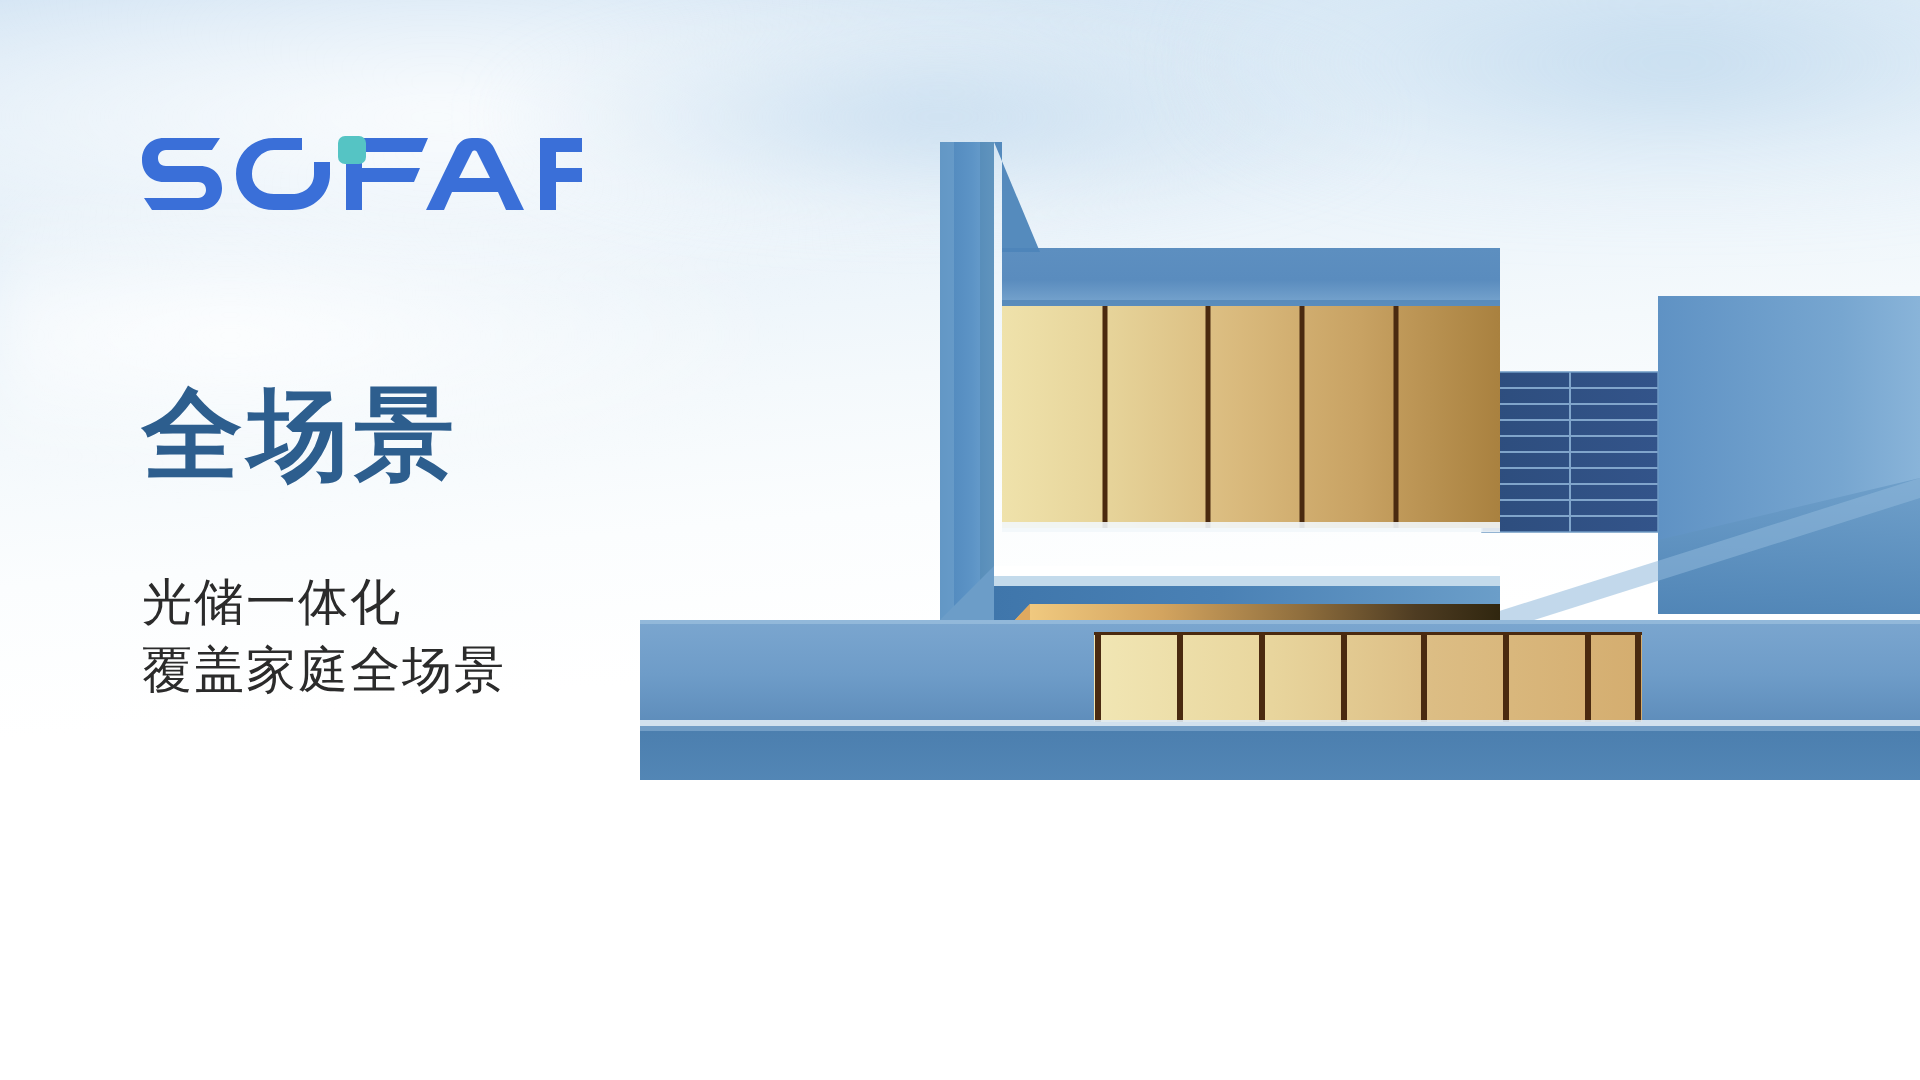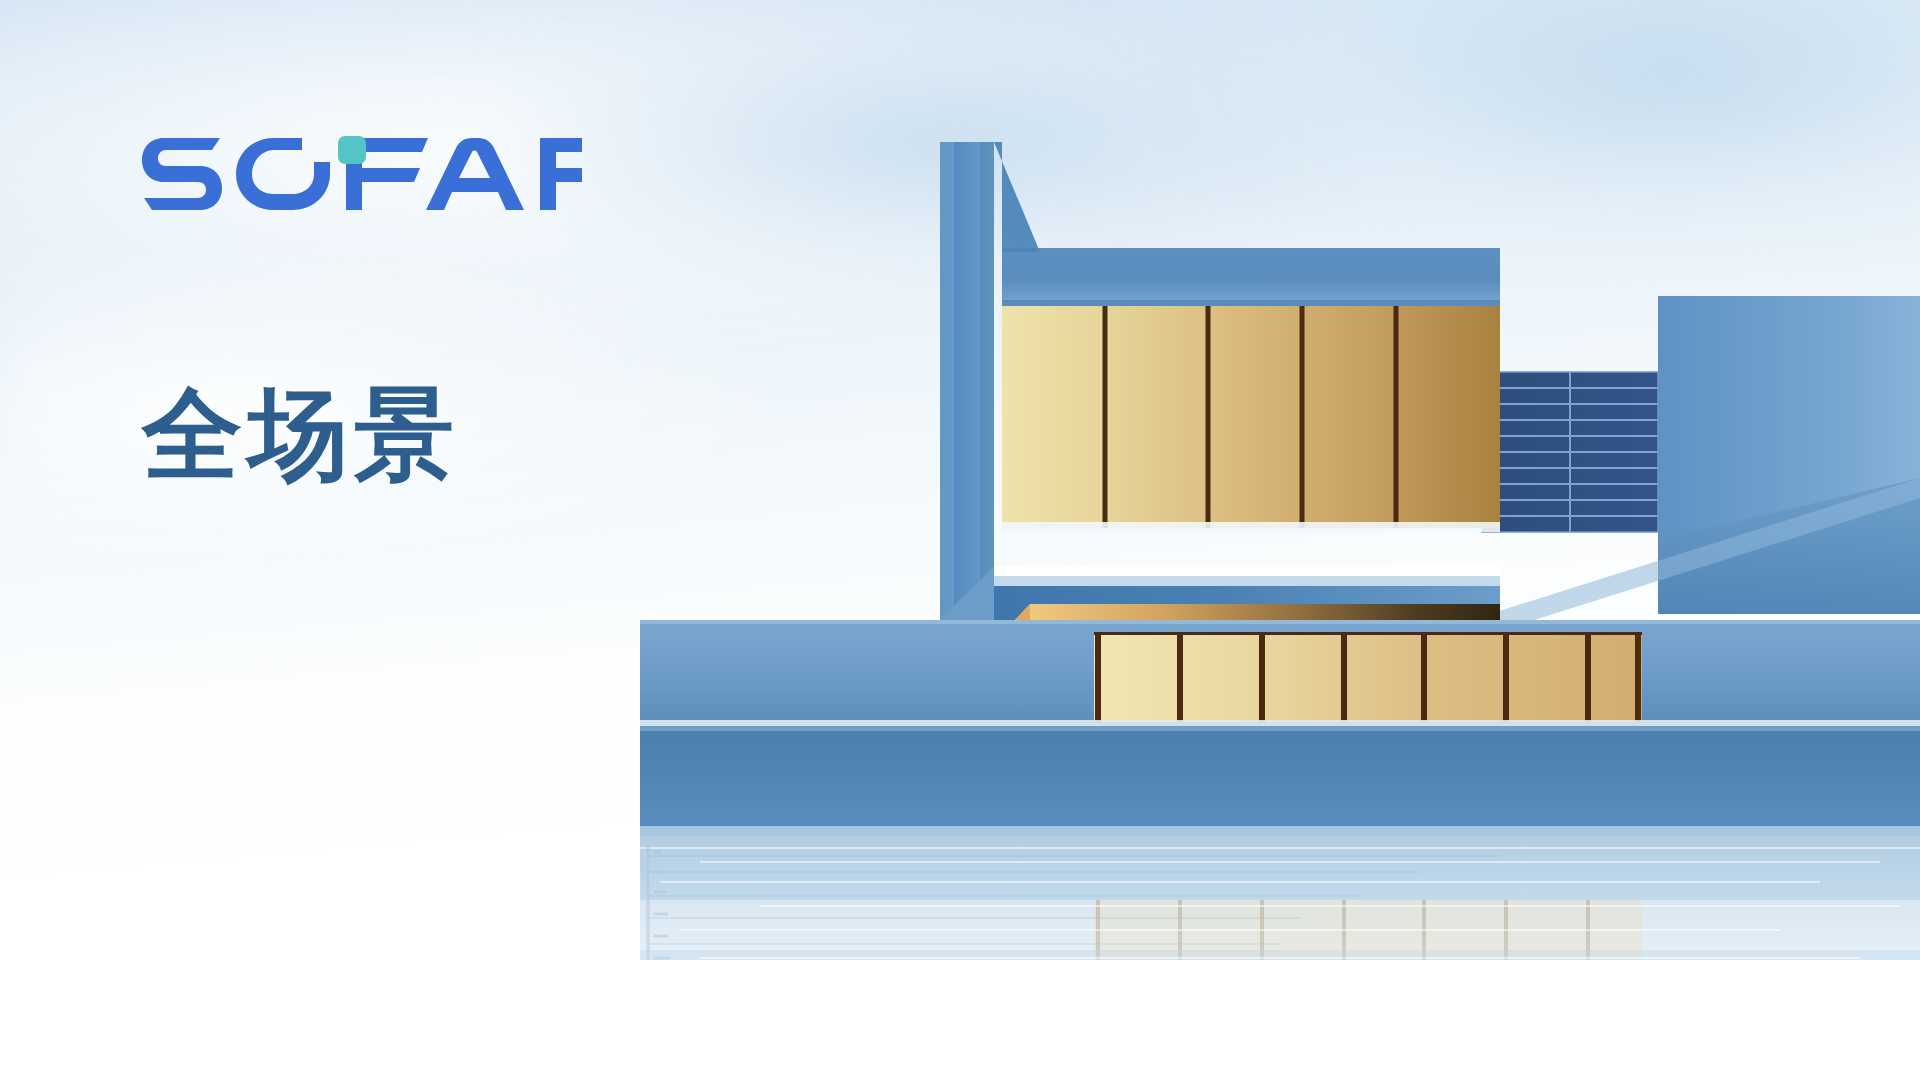--- a/index.html
+++ b/index.html
@@ -7,21 +7,21 @@
     padding: 0;
     background: #ffffff;
   }
   body {
     font-family: "Liberation Sans", "DejaVu Sans", sans-serif;
   }
 
   #banner {
     position: relative;
     width: 1920px;
-    height: 960px;
+    height: 780px;
     overflow: hidden;
     background: #ffffff;
   }
 
   
   .sky-base {
     position: absolute;
     inset: 0;
     background: linear-gradient(175deg,
         #cfe2f3 0%,
@@ -400,14 +400,18 @@
 
         <path d="M398 6 V78 H414 V50 H442 L440 36 H414 V20 H452 L458 6 Z"></path>
       </g>
 
       <rect x="196" y="4" width="28" height="28" rx="7" fill="#55c4c4"></rect>
     </svg>
   </div>
 
   <div class="headline">全场景</div>
 
+  <div class="subtitle">
+    <span class="sub-line">光储一体化</span>
+    <span class="sub-line">覆盖家庭全场景</span>
+  </div>
 
 </div>
 
 </body></html>

